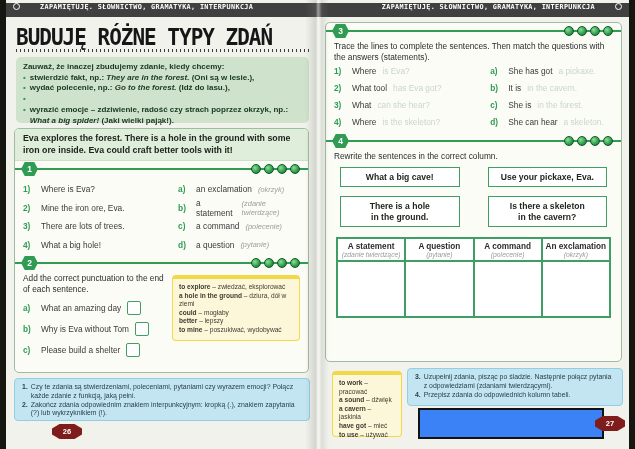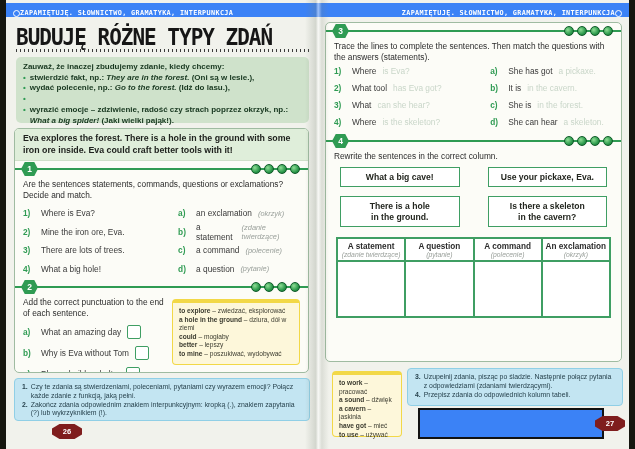--- a/index.html
+++ b/index.html
@@ -7,22 +7,22 @@
   body { font-family:"Liberation Sans", sans-serif; background:#15160f; position:relative; overflow:hidden; }
 
   .page { position:absolute; top:0; height:449px; background:#f1f2ec; }
   #left-page  { left:6px;  width:311px; }
   #right-page { left:317px; width:312px; }
   .spine { position:absolute; top:0; left:305px; width:24px; height:449px;
            background:linear-gradient(to right, rgba(0,0,0,0) 0%, rgba(120,130,115,.25) 45%, rgba(255,255,255,.5) 55%, rgba(120,130,115,.18) 70%, rgba(0,0,0,0) 100%);
            pointer-events:none; z-index:5; }
 
   
-  .hdr-bar { position:absolute; top:3px; left:0; right:0; height:14px; background:#3b82f6;
-             display:flex; align-items:flex-end; gap:0; padding:0 7px;
+  .hdr-bar { position:absolute; top:3px; left:0; right:0; height:14px; background:#404040;
+             display:flex; align-items:flex-start; gap:20px; padding:0 7px;
              font-family:"DejaVu Sans Mono", monospace; font-weight:bold; font-size:6.8px;
              letter-spacing:.35px; color:#fff; }
   .hdr-bar.right { justify-content:flex-end; }
   .hdr-circle { width:7px; height:7px; border:1.2px solid #fff; border-radius:50%; flex:0 0 auto; }
 
   
   .title { position:absolute; top:24px; left:10px; right:10px;
            font-family:"DejaVu Sans Mono", monospace; font-weight:bold; font-size:21px;
            letter-spacing:-1px; color:#161616; transform:scaleY(1.12); transform-origin:top left; white-space:nowrap; }
   .dotted-rule { position:absolute; top:49px; left:10px; right:8px; height:3px;
@@ -152,21 +152,20 @@
       <div class="rule"></div>
       <div class="ex-badge">1</div>
       <div class="gems">
         <span class="gem"></span>
           <span class="gem"></span>
           <span class="gem"></span>
           <span class="gem"></span>
       </div>
     </div>
 
-    <div class="instruction">Are the sentences statements, commands, questions or exclamations? Decide and match.</div>
 
     <div class="match-grid m17">
       <div class="match-row">
         <span class="key">1)</span>
         <span>Where is Eva?</span>
       </div>
       <div class="match-row">
         <span class="key">a)</span>
         <span>an exclamation</span>
         <span class="pl-gloss">(okrzyk)</span>

